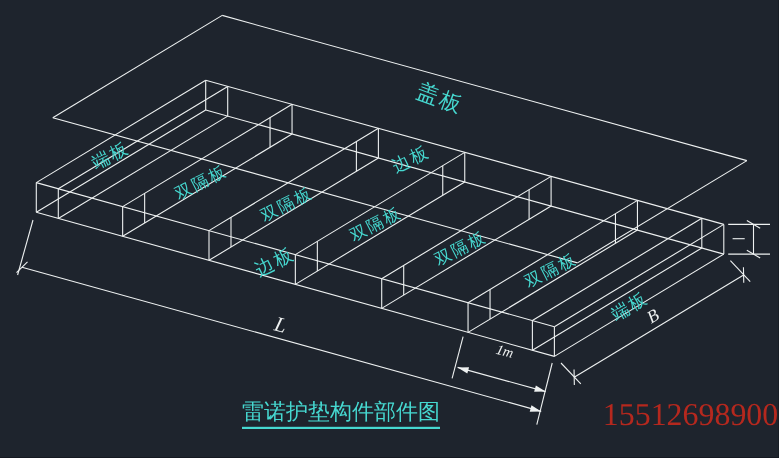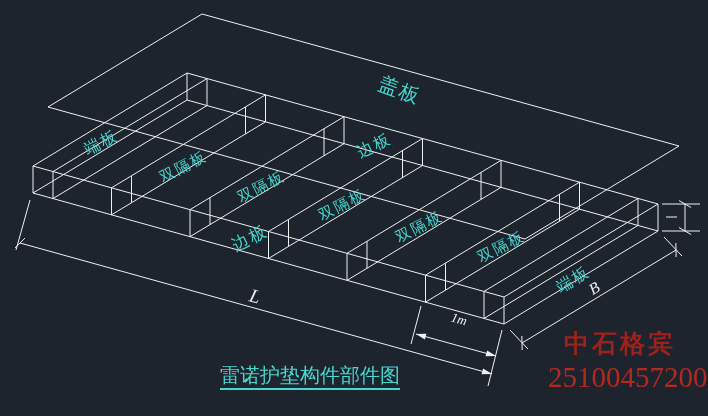--- a/index.html
+++ b/index.html
@@ -137,15 +137,14 @@
         <text x="261" y="186" transform="rotate(-27 261 186)" text-anchor="middle" dominant-baseline="central" class="cad-label" fill="#46d8d0" font-size="15">双隔板</text>
         <text x="342" y="204" transform="rotate(-27 342 204)" text-anchor="middle" dominant-baseline="central" class="cad-label" fill="#46d8d0" font-size="15">双隔板</text>
         <text x="419" y="226" transform="rotate(-27 419 226)" text-anchor="middle" dominant-baseline="central" class="cad-label" fill="#46d8d0" font-size="15">双隔板</text>
         <text x="501" y="246" transform="rotate(-27 501 246)" text-anchor="middle" dominant-baseline="central" class="cad-label" fill="#46d8d0" font-size="15">双隔板</text>
         <text x="374" y="145" transform="rotate(-26 374 145)" text-anchor="middle" dominant-baseline="central" class="cad-label" fill="#46d8d0" font-size="16">边板</text>
         <text x="250" y="238" transform="rotate(-27 250 238)" text-anchor="middle" dominant-baseline="central" class="cad-label" fill="#46d8d0" font-size="17">边板</text>
         <text x="573" y="279" transform="rotate(-31 573 279)" text-anchor="middle" dominant-baseline="central" class="cad-label" fill="#46d8d0" font-size="16">端板</text>
       </g>
     </svg>
   <div class="drawing-title">雷诺护垫构件部件图</div>
-  <div class="company-name">中石格宾</div>
-  <div class="phone-number">25100457200</div>
+  <div class="phone-number">15512698900</div>
 </div>
 
 </body></html>

